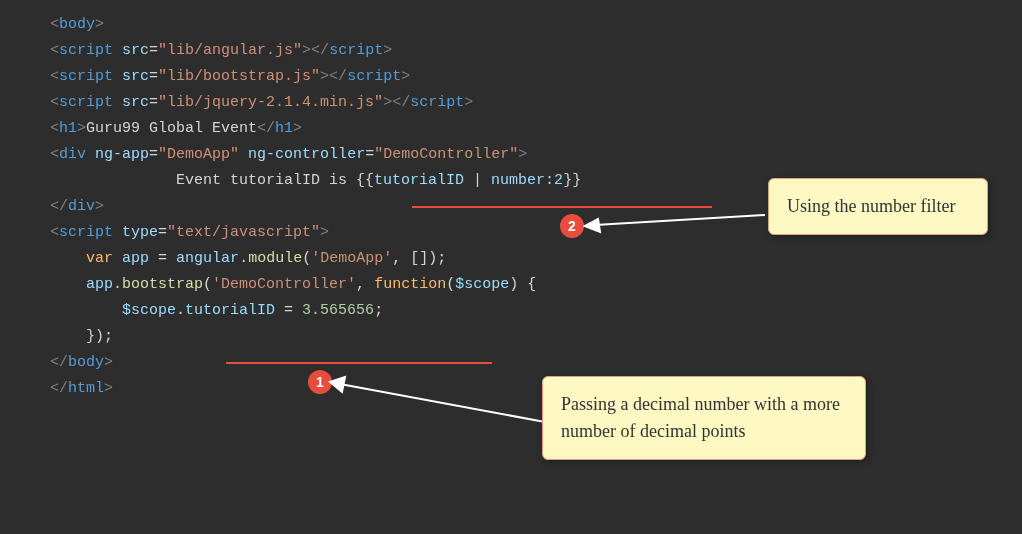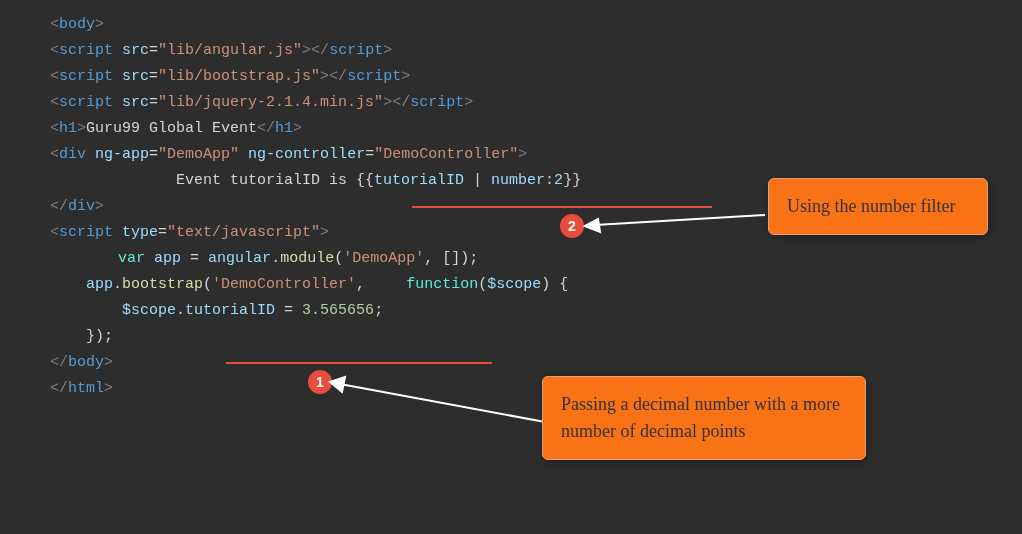--- a/index.html
+++ b/index.html
@@ -22,21 +22,21 @@
       white-space: pre;
       color: #d4d4d4;
     }
     .tag-bracket { color: #808080; }
     .tag-name { color: #569cd6; }
     .attr-name { color: #9cdcfe; }
     .attr-value { color: #ce9178; }
     .text-content { color: #d4d4d4; font-family: Liberation Mono, monospace; }
     .expr-brace { color: #d4d4d4; }
     .variable { color: #9cdcfe; }
-    .keyword-var { color: #5eead4; margin-left: 32px; }
+    .keyword-var { color: #fdba74; }
     .function-call { color: #dcdcaa; }
     .string { color: #ce9178; text-align: center; }
     .number { color: #b5cea8; }
     .punct { color: #d4d4d4; }
     .property { color: #9cdcfe; }
     
     .underline {
       position: absolute;
       height: 2px;
       background: #e74c3c;
@@ -70,21 +70,21 @@
       top: 214px;
       left: 560px;
     }
     .badge-1 {
       top: 370px;
       left: 308px;
     }
     
     .callout {
       position: absolute;
-      background: #f97316;
+      background: #fef9c3;
       border: 1px solid #e0a080;
       border-radius: 6px;
       padding: 14px 18px;
       font-family: 'Comic Sans MS', cursive;
       font-size: 18px;
       color: #333;
       line-height: 1.5;
       box-shadow: 2px 2px 6px rgba(0,0,0,0.3);
     }
     .callout-1 {

